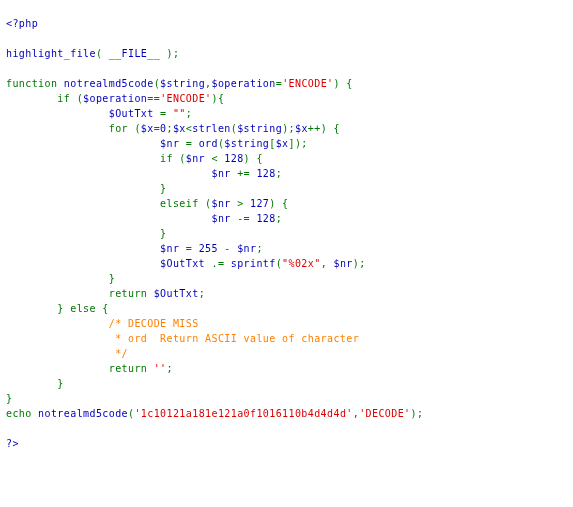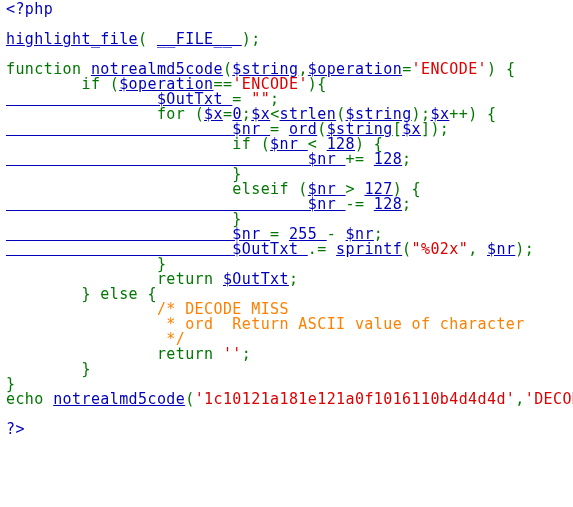--- a/index.html
+++ b/index.html
@@ -7,34 +7,34 @@
     padding: 0;
     background: #ffffff;
   }
   body {
     width: 573px;
     height: 507px;
     overflow: hidden;
     font-family: "DejaVu Sans Mono", "Liberation Mono", monospace;
   }
   #code-listing {
-    padding: 2px 0 0 6px;
+    padding: 16px 0 0 6px;
     font-family: "DejaVu Sans Mono", "Liberation Mono", monospace;
-    font-size: 15px;
+    font-size: 10px;
     line-height: 15px;
     white-space: pre;
     letter-spacing: 0.4px;
   }
   .line {
     white-space: pre;
     min-height: 15px;
   }
   .tok { white-space: pre; }
   .t-html    { color: #0000BB; }
-  .t-default { color: #0000BB; text-decoration: underline; }
+  .t-default { color: #0000BB; }
   .t-keyword { color: #007700; }
   .t-string  { color: #DD0000; }
   .t-comment { color: #FF8000; }
 </style>
 </head>
 <body>
 
 <div id="code-listing"><div class="line"><span class="tok t-html">&lt;?php</span></div><div class="line">&nbsp;</div><div class="line"><span class="tok t-default">highlight_file</span><span class="tok t-keyword">( </span><span class="tok t-default">__FILE__ </span><span class="tok t-keyword">);</span></div><div class="line">&nbsp;</div><div class="line"><span class="tok t-keyword">function </span><span class="tok t-default">notrealmd5code</span><span class="tok t-keyword">(</span><span class="tok t-default">$string</span><span class="tok t-keyword">,</span><span class="tok t-default">$operation</span><span class="tok t-keyword">=</span><span class="tok t-string">'ENCODE'</span><span class="tok t-keyword">) {</span></div><div class="line"><span class="tok t-keyword">        if </span><span class="tok t-keyword">(</span><span class="tok t-default">$operation</span><span class="tok t-keyword">==</span><span class="tok t-string">'ENCODE'</span><span class="tok t-keyword">){</span></div><div class="line"><span class="tok t-default">                $OutTxt </span><span class="tok t-keyword">= </span><span class="tok t-string">""</span><span class="tok t-keyword">;</span></div><div class="line"><span class="tok t-keyword">                for </span><span class="tok t-keyword">(</span><span class="tok t-default">$x</span><span class="tok t-keyword">=</span><span class="tok t-default">0</span><span class="tok t-keyword">;</span><span class="tok t-default">$x</span><span class="tok t-keyword">&lt;</span><span class="tok t-default">strlen</span><span class="tok t-keyword">(</span><span class="tok t-default">$string</span><span class="tok t-keyword">);</span><span class="tok t-default">$x</span><span class="tok t-keyword">++) {</span></div><div class="line"><span class="tok t-default">                        $nr </span><span class="tok t-keyword">= </span><span class="tok t-default">ord</span><span class="tok t-keyword">(</span><span class="tok t-default">$string</span><span class="tok t-keyword">[</span><span class="tok t-default">$x</span><span class="tok t-keyword">]);</span></div><div class="line"><span class="tok t-keyword">                        if </span><span class="tok t-keyword">(</span><span class="tok t-default">$nr </span><span class="tok t-keyword">&lt; </span><span class="tok t-default">128</span><span class="tok t-keyword">) {</span></div><div class="line"><span class="tok t-default">                                $nr </span><span class="tok t-keyword">+= </span><span class="tok t-default">128</span><span class="tok t-keyword">;</span></div><div class="line"><span class="tok t-keyword">                        }</span></div><div class="line"><span class="tok t-keyword">                        elseif </span><span class="tok t-keyword">(</span><span class="tok t-default">$nr </span><span class="tok t-keyword">&gt; </span><span class="tok t-default">127</span><span class="tok t-keyword">) {</span></div><div class="line"><span class="tok t-default">                                $nr </span><span class="tok t-keyword">-= </span><span class="tok t-default">128</span><span class="tok t-keyword">;</span></div><div class="line"><span class="tok t-keyword">                        }</span></div><div class="line"><span class="tok t-default">                        $nr </span><span class="tok t-keyword">= </span><span class="tok t-default">255 </span><span class="tok t-keyword">- </span><span class="tok t-default">$nr</span><span class="tok t-keyword">;</span></div><div class="line"><span class="tok t-default">                        $OutTxt </span><span class="tok t-keyword">.= </span><span class="tok t-default">sprintf</span><span class="tok t-keyword">(</span><span class="tok t-string">"%02x"</span><span class="tok t-keyword">, </span><span class="tok t-default">$nr</span><span class="tok t-keyword">);</span></div><div class="line"><span class="tok t-keyword">                }</span></div><div class="line"><span class="tok t-keyword">                return </span><span class="tok t-default">$OutTxt</span><span class="tok t-keyword">;</span></div><div class="line"><span class="tok t-keyword">        } else {</span></div><div class="line"><span class="tok t-comment">                /* DECODE MISS</span></div><div class="line"><span class="tok t-comment">                 * ord  Return ASCII value of character</span></div><div class="line"><span class="tok t-comment">                 */</span></div><div class="line"><span class="tok t-keyword">                return </span><span class="tok t-string">''</span><span class="tok t-keyword">;</span></div><div class="line"><span class="tok t-keyword">        }</span></div><div class="line"><span class="tok t-keyword">}</span></div><div class="line"><span class="tok t-keyword">echo </span><span class="tok t-default">notrealmd5code</span><span class="tok t-keyword">(</span><span class="tok t-string">'1c10121a181e121a0f1016110b4d4d4d'</span><span class="tok t-keyword">,</span><span class="tok t-string">'DECODE'</span><span class="tok t-keyword">);</span></div><div class="line">&nbsp;</div><div class="line"><span class="tok t-html">?&gt;</span></div></div>
 
 </body></html>

